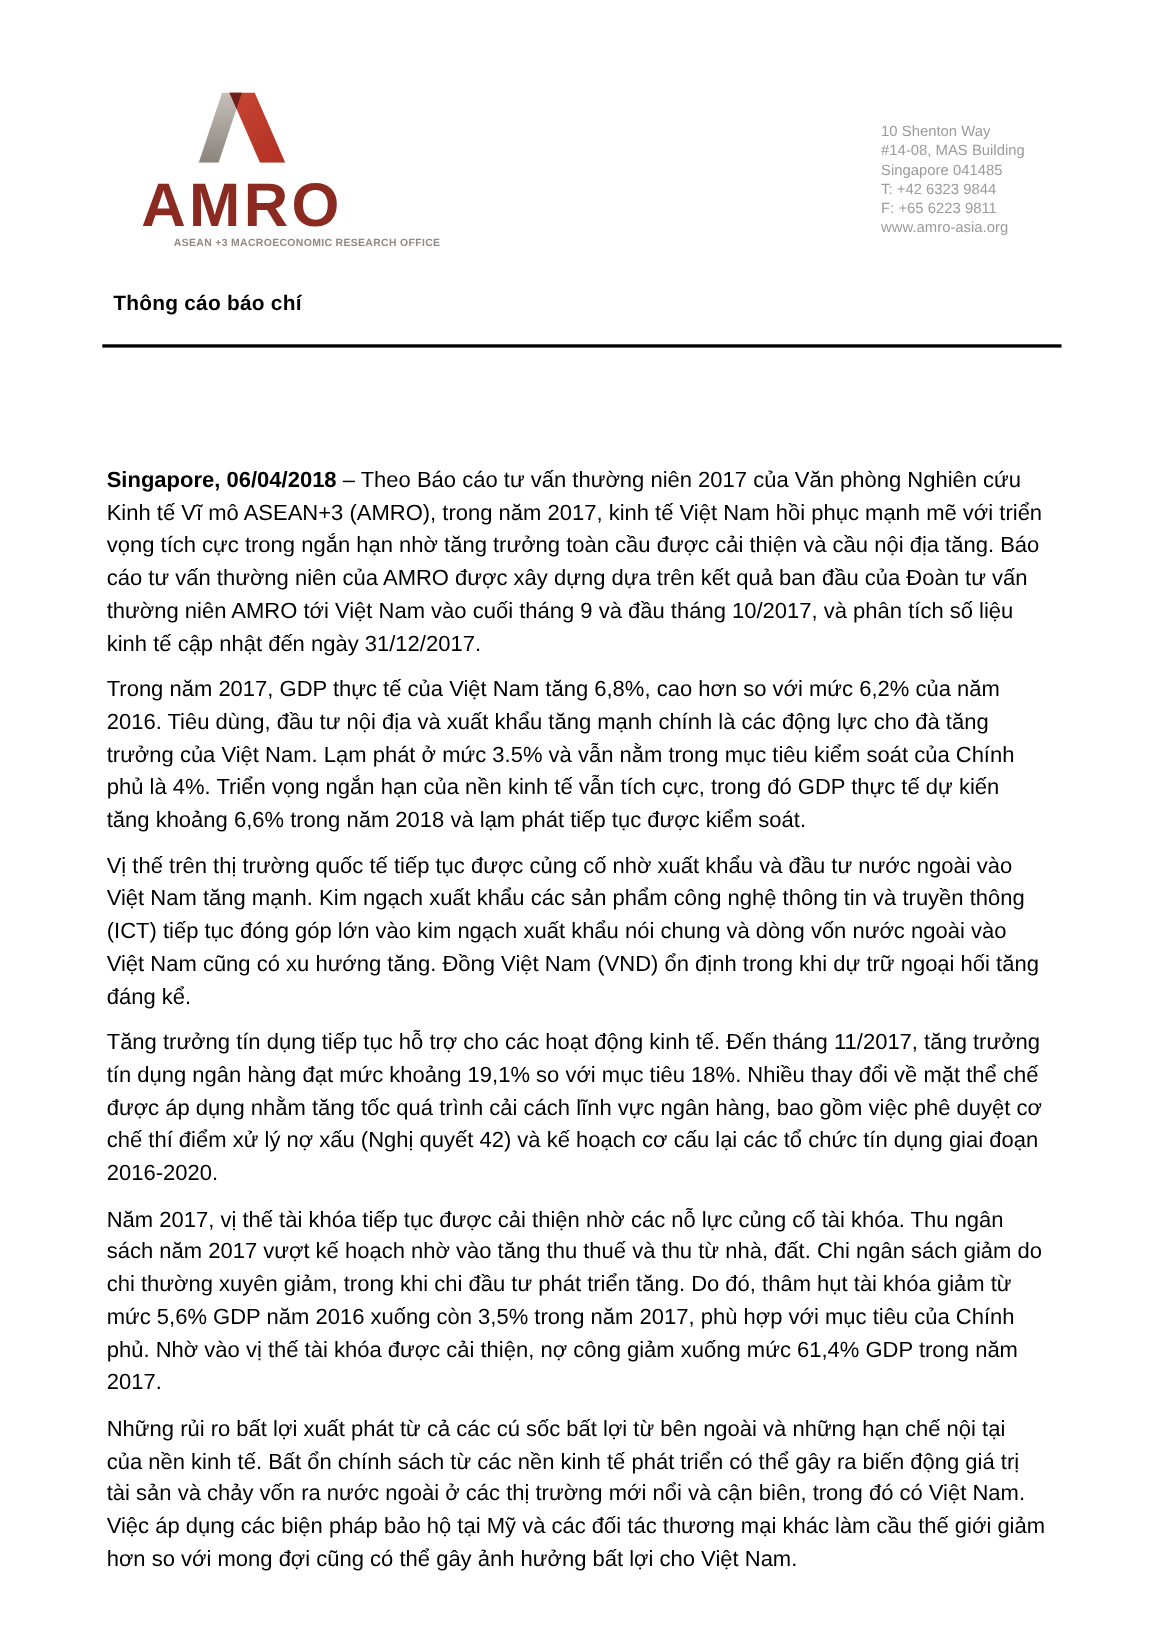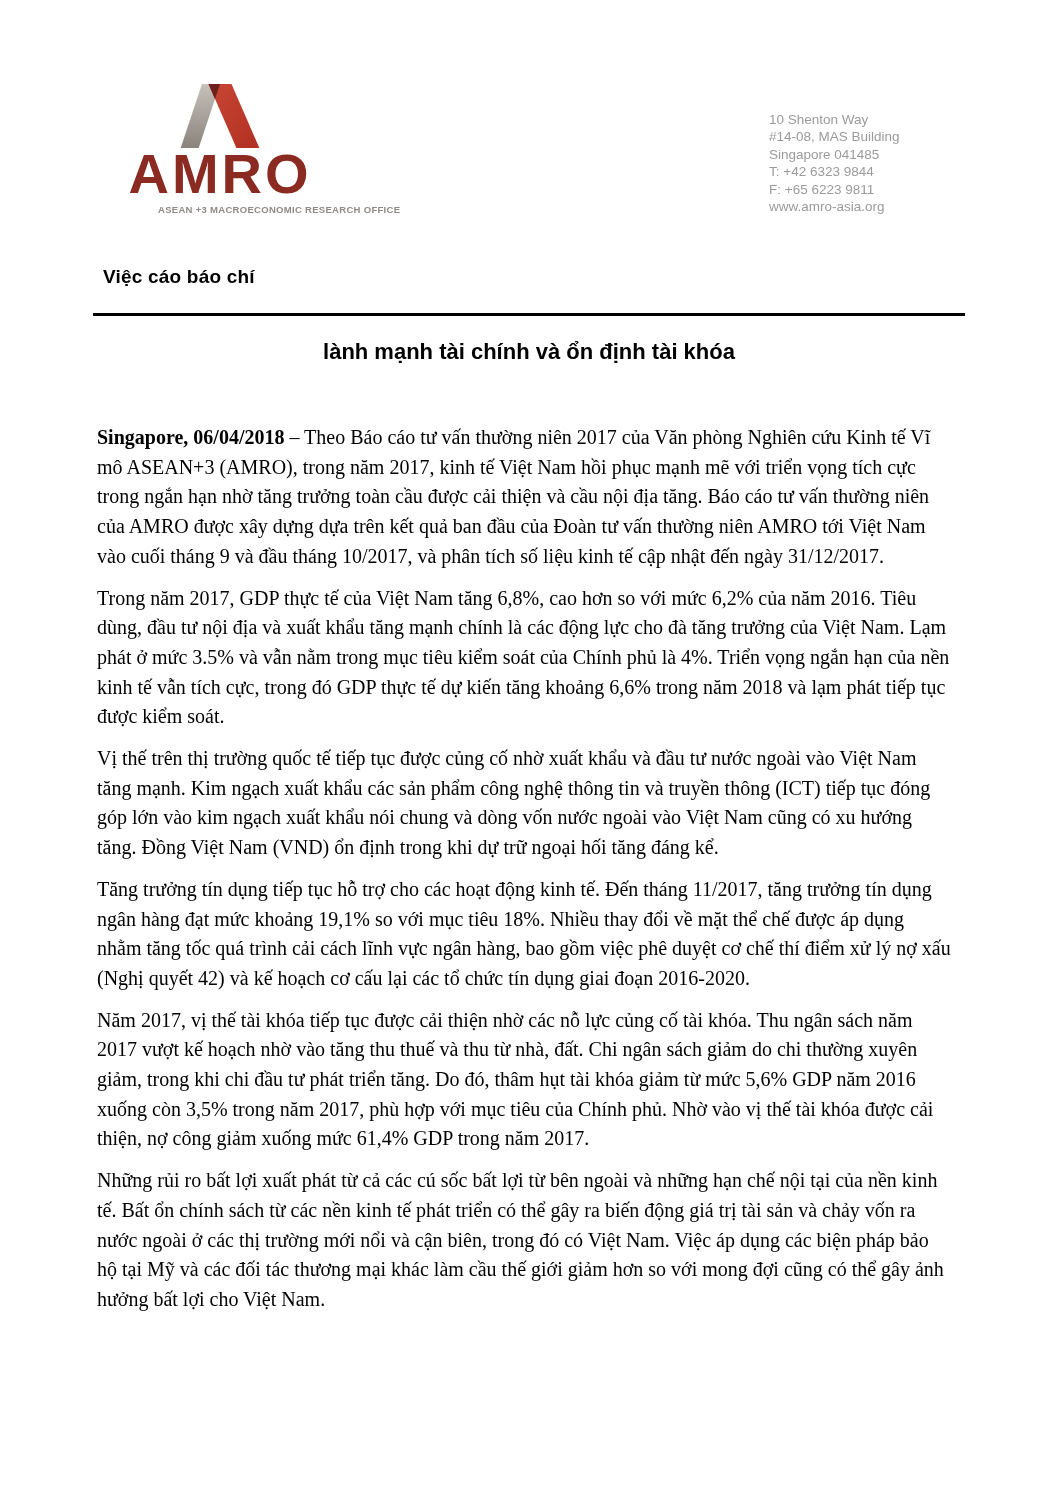--- a/index.html
+++ b/index.html
@@ -10,28 +10,28 @@
     overflow:hidden;
     font-family:"Liberation Sans","DejaVu Sans",sans-serif;
     color:#000;
   }
 
   
   .logo-block { position:absolute; left:118px; top:84px; width:204px; text-align:center; }
   .logo-mark  { display:block; margin:0 auto; width:82px; height:64px; }
   .logo-name  {
     font-size:56px; line-height:50px; font-weight:700;
-    color:#8b2a21; letter-spacing:3px; margin-top:1px;
+    color:#8b2a21; letter-spacing:3px; margin-top:13px;
   }
   .logo-tagline {
     margin-top:5px; font-size:9.5px; font-weight:700;
     color:#8f8a85; letter-spacing:0.3px; white-space:nowrap;margin-left:40px;
   }
   .contact {
-    position:absolute; left:769px; top:111px;
+    position:absolute; left:801px; top:111px;
     font-size:13.5px; line-height:17.4px; color:#9b9b9b;
   }
 
   
   .kicker {
     position:absolute; left:103px; top:266px;
     font-size:19px; font-weight:700; letter-spacing:0.2px;
   }
   .rule {
     position:absolute; left:93px; top:313px; width:872px;
@@ -40,21 +40,21 @@
   .title {
     position:absolute; left:96px; top:336px; width:866px; margin:0;
     text-align:center; font-size:22px; line-height:31px; font-weight:700;
   }
 
   
   .body-text {
     position:absolute; left:97px; top:423px; width:866px;
     font-size:20px; line-height:29.7px; text-align:left;
   }
-  .body-text p { margin:0 12px 12px 0;font-family:Liberation Serif, serif; }
+  .body-text p { margin:0 12px 12px 0; }
   .dateline { font-weight:700; }
 </style>
 </head>
 <body>
 
 <div class="page">
 
   <div class="logo-block">
     <svg class="logo-mark" viewBox="0 0 100 78" xmlns="http://www.w3.org/2000/svg">
       <defs>
@@ -77,24 +77,23 @@
 
   <div class="contact">
     <div>10 Shenton Way</div>
     <div>#14-08, MAS Building</div>
     <div>Singapore 041485</div>
     <div>T: +42 6323 9844</div>
     <div>F: +65 6223 9811</div>
     <div>www.amro-asia.org</div>
   </div>
 
-  <div class="kicker">Việc cáo báo chí</div>
+  <div class="kicker">Thông cáo báo chí</div>
   <hr class="rule">
   <h1 class="title">
-    <div>lành mạnh tài chính và ổn định tài khóa</div>
   </h1>
 
   <div class="body-text">
     <p><strong class="dateline">Singapore, 06/04/2018</strong><span> – Theo Báo cáo tư vấn thường niên 2017 của Văn phòng Nghiên cứu Kinh tế Vĩ mô ASEAN+3 (AMRO), trong năm 2017, kinh tế Việt Nam hồi phục mạnh mẽ với triển vọng tích cực trong ngắn hạn nhờ tăng trưởng toàn cầu được cải thiện và cầu nội địa tăng. Báo cáo tư vấn thường niên của AMRO được xây dựng dựa trên kết quả ban đầu của Đoàn tư vấn thường niên AMRO tới Việt Nam vào cuối tháng 9 và đầu tháng 10/2017, và phân tích số liệu kinh tế cập nhật đến ngày 31/12/2017.</span></p>
     <p>Trong năm 2017, GDP thực tế của Việt Nam tăng 6,8%, cao hơn so với mức 6,2% của năm 2016. Tiêu dùng, đầu tư nội địa và xuất khẩu tăng mạnh chính là các động lực cho đà tăng trưởng của Việt Nam. Lạm phát ở mức 3.5% và vẫn nằm trong mục tiêu kiểm soát của Chính phủ là 4%. Triển vọng ngắn hạn của nền kinh tế vẫn tích cực, trong đó GDP thực tế dự kiến tăng khoảng 6,6% trong năm 2018 và lạm phát tiếp tục được kiểm soát.</p>
     <p>Vị thế trên thị trường quốc tế tiếp tục được củng cố nhờ xuất khẩu và đầu tư nước ngoài vào Việt Nam tăng mạnh. Kim ngạch xuất khẩu các sản phẩm công nghệ thông tin và truyền thông (ICT) tiếp tục đóng góp lớn vào kim ngạch xuất khẩu nói chung và dòng vốn nước ngoài vào Việt Nam cũng có xu hướng tăng. Đồng Việt Nam (VND) ổn định trong khi dự trữ ngoại hối tăng đáng kể.</p>
     <p>Tăng trưởng tín dụng tiếp tục hỗ trợ cho các hoạt động kinh tế. Đến tháng 11/2017, tăng trưởng tín dụng ngân hàng đạt mức khoảng 19,1% so với mục tiêu 18%. Nhiều thay đổi về mặt thể chế được áp dụng nhằm tăng tốc quá trình cải cách lĩnh vực ngân hàng, bao gồm việc phê duyệt cơ chế thí điểm xử lý nợ xấu (Nghị quyết 42) và kế hoạch cơ cấu lại các tổ chức tín dụng giai đoạn 2016-2020.</p>
     <p>Năm 2017, vị thế tài khóa tiếp tục được cải thiện nhờ các nỗ lực củng cố tài khóa. Thu ngân sách năm 2017 vượt kế hoạch nhờ vào tăng thu thuế và thu từ nhà, đất. Chi ngân sách giảm do chi thường xuyên giảm, trong khi chi đầu tư phát triển tăng. Do đó, thâm hụt tài khóa giảm từ mức 5,6% GDP năm 2016 xuống còn 3,5% trong năm 2017, phù hợp với mục tiêu của Chính phủ. Nhờ vào vị thế tài khóa được cải thiện, nợ công giảm xuống mức 61,4% GDP trong năm 2017.</p>
     <p>Những rủi ro bất lợi xuất phát từ cả các cú sốc bất lợi từ bên ngoài và những hạn chế nội tại của nền kinh tế. Bất ổn chính sách từ các nền kinh tế phát triển có thể gây ra biến động giá trị tài sản và chảy vốn ra nước ngoài ở các thị trường mới nổi và cận biên, trong đó có Việt Nam. Việc áp dụng các biện pháp bảo hộ tại Mỹ và các đối tác thương mại khác làm cầu thế giới giảm hơn so với mong đợi cũng có thể gây ảnh hưởng bất lợi cho Việt Nam.</p>
   </div>

